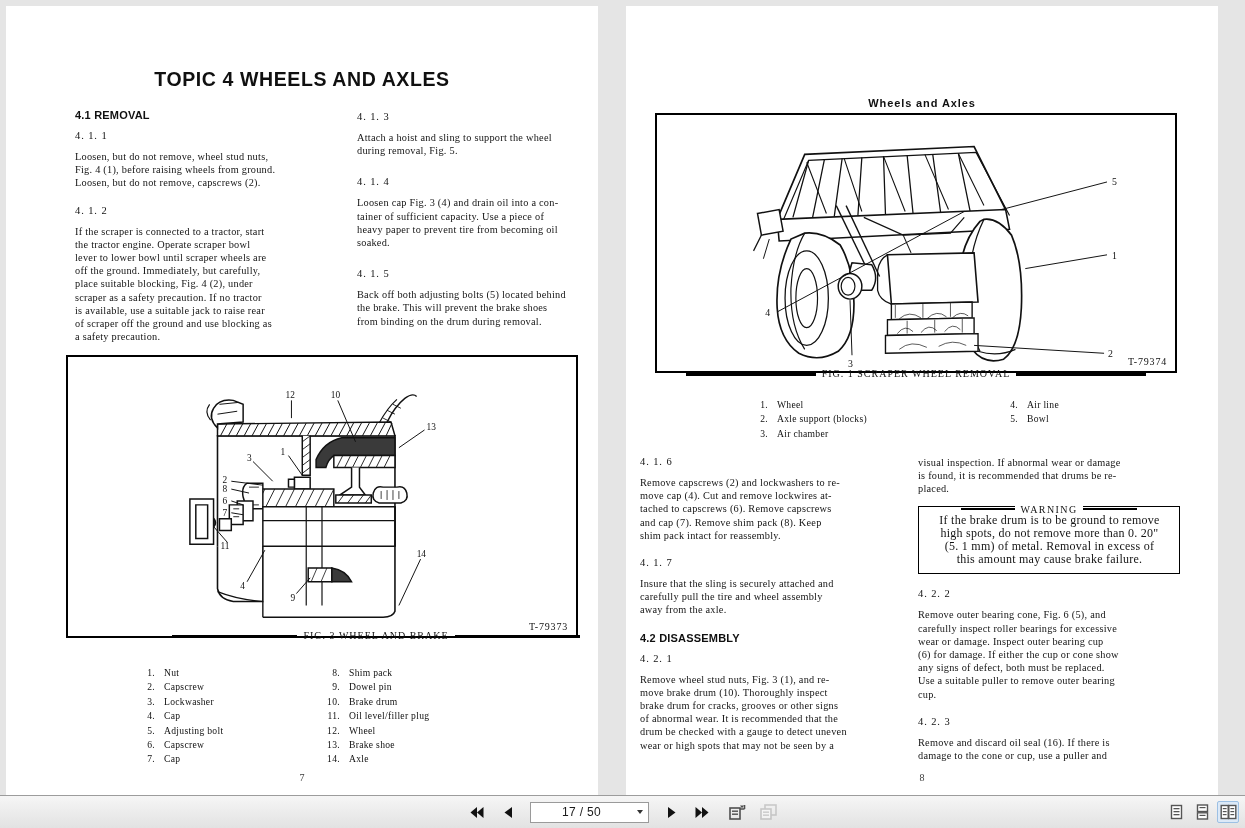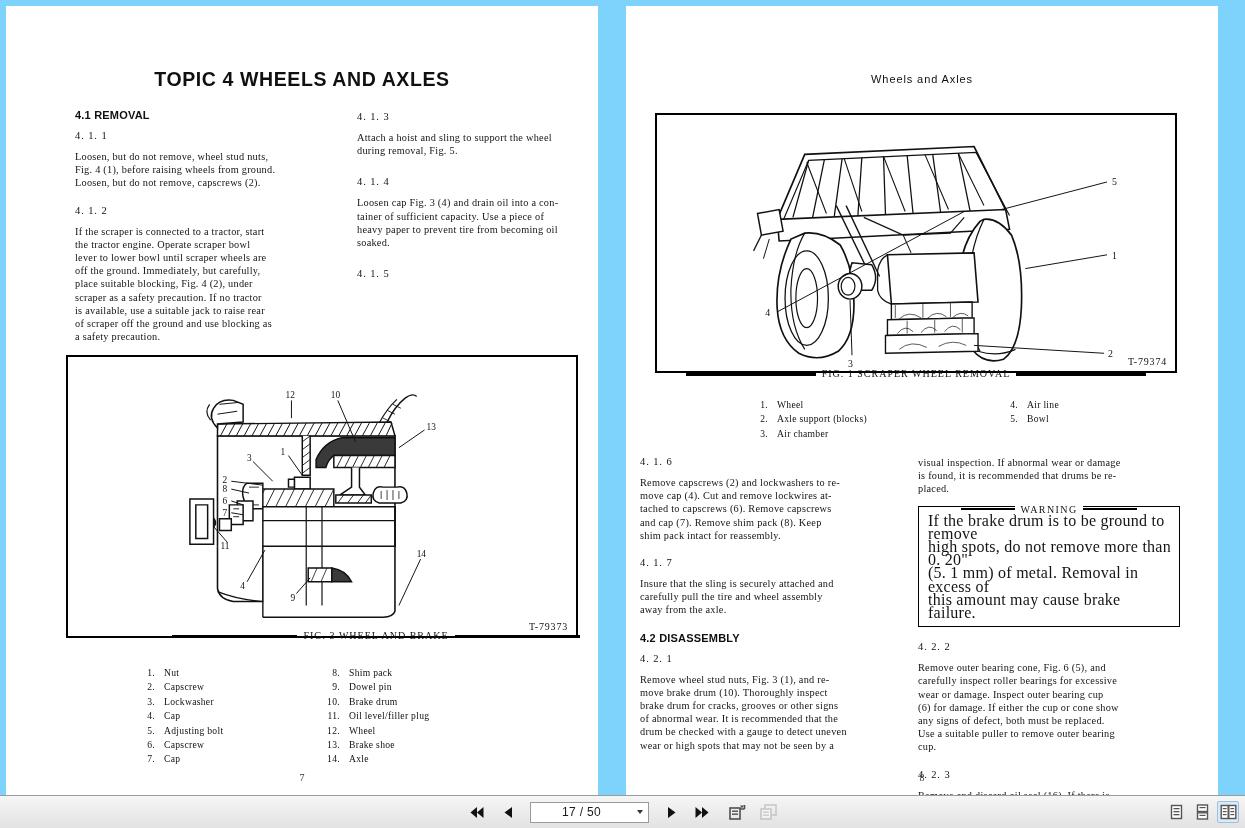--- a/index.html
+++ b/index.html
@@ -8,21 +8,21 @@
     width: 1245px; height: 828px;
     overflow: hidden;
     background: #a8a8a8;
     font-family: "Liberation Serif", serif;
   }
   #app { position: relative; width: 1245px; height: 828px; background: #a8a8a8; }
 
   
   #viewer {
     position: absolute; left: 0; top: 0; width: 1245px; height: 795px;
-    background: #7dd3fc;
+    background: #e5e5e5;
     overflow: hidden;
   }
   .page {
     position: absolute; top: 6px; background: #ffffff;
     height: 789px; width: 592px;
     box-shadow: 0 0 0 0 rgba(0,0,0,0);
   }
   #page-left  { left: 6px; }
   #page-right { left: 626px; }
 
@@ -40,24 +40,25 @@
     font-family: "Liberation Sans", sans-serif;
     font-weight: bold;
     font-size: 19.5px;
     letter-spacing: 0.6px;
     color: #101010;
     margin: 0;
   }
   .run-head {
     text-align: center;
     font-family: "Liberation Sans", sans-serif;
-    font-weight: normal;
+    font-weight: bold;
     font-size: 11px;
     letter-spacing: 0.9px;
     color: #101010;
+    margin-top: 24px;
   }
   .sec-head {
     font-family: "Liberation Sans", sans-serif;
     font-weight: bold;
     font-size: 11px;
     letter-spacing: 0.2px;
     color: #101010;
     margin: 0 0 9px 0;
   }
   .num {
@@ -123,25 +124,26 @@
   .legend ol { list-style: none; margin: 0; padding: 0; }
   .legend li { display: flex; line-height: 14.4px; white-space: nowrap; }
   .legend li .k { width: 26px; text-align: right; padding-right: 9px; }
 
   
   .warnwrap { position: relative; margin: 4px 0 14px 0; }
   .warnbox {
     border: 1.6px solid #000;
     padding: 7px 8px 7px 9px;
     font-family: "Liberation Serif", serif;
-    font-size: 16px;
+    font-size: 12px;
     line-height: 13.2px;
     letter-spacing: 0.25px;
     color: #141414;
     white-space: pre-line;
+    text-align: center;
   }
   .warnlabel {
     position: absolute;
     top: -7px; left: 0; right: 0;
     text-align: center;
   }
   .warnlabel span {
     background: #fff; padding: 0 5px;
     font-family: "Liberation Serif", serif;
     font-size: 10px; letter-spacing: 1.4px; color: #111;
@@ -236,20 +238,23 @@
           <div class="col">
             <div class="num" style="margin-top:2px;">4. 1. 3</div>
             <div class="para" style="margin-bottom:19px;">Attach a hoist and sling to support the wheel
 during removal, Fig. 5.</div>
             <div class="num">4. 1. 4</div>
             <div class="para" style="margin-bottom:19px;">Loosen cap Fig. 3 (4) and drain oil into a con-
 tainer of sufficient capacity.  Use a piece of
 heavy paper to prevent tire from becoming oil
 soaked.</div>
             <div class="num">4. 1. 5</div>
+            <div class="para">Back off both adjusting bolts (5) located behind
+the brake.  This will prevent the brake shoes
+from binding on the drum during removal.</div>
           </div>
         </div>
 
         <div class="figbox" style="left:60px; top:349px; width:512px; height:283px;text-align:center;">
           <svg viewBox="0 0 512 283" width="100%" height="100%">
             <g fill="none" stroke="#111" stroke-width="1.5">
 
               <path d="M150 192 L150 80 L330 80 L330 192" stroke-width="1.6"></path>
               <path d="M150 192 L150 235 Q152 246 166 248 L196 248 L196 192" stroke-width="1.6"></path>
 

